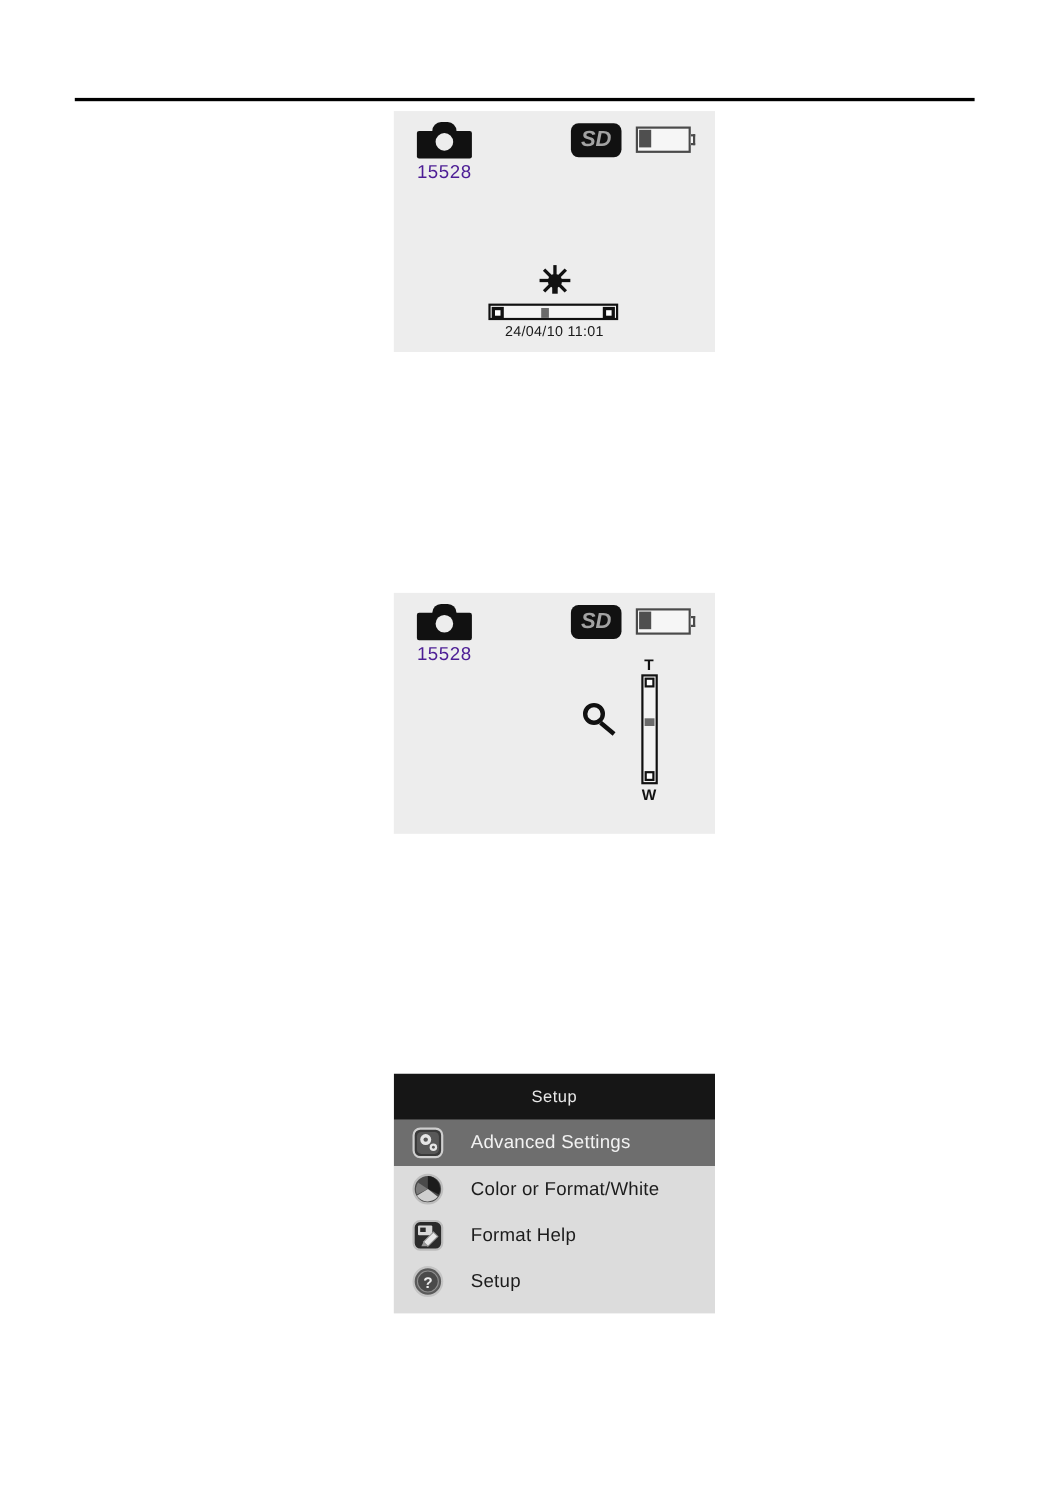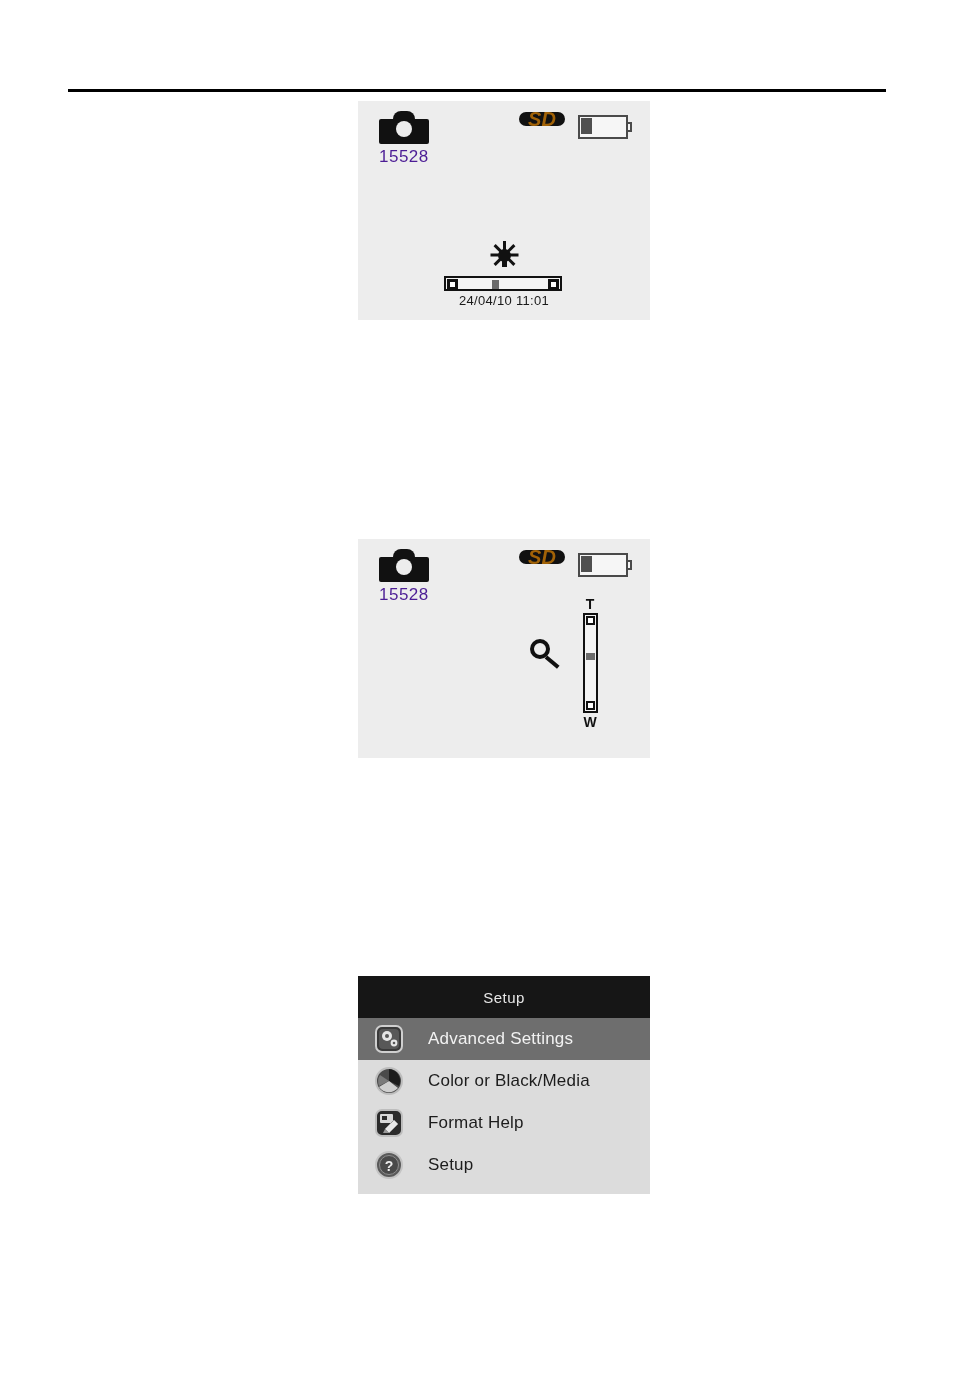--- a/index.html
+++ b/index.html
@@ -79,24 +79,24 @@
     color: #4c1d95;
     letter-spacing: 0.5px;
   }
 
   
   .sd-badge {
     position: absolute;
     left: 161px;
     top: 11px;
     width: 46px;
-    height: 14px;
+    height: 31px;
     background: #111111;
     border-radius: 7px;
-    color: #a16207;
+    color: #a3a3a3;
     font-size: 20px;
     font-weight: bold;
     font-style: italic;
     letter-spacing: 0px;
     display: flex;
     align-items: center;
     justify-content: center;
   }
 
   
@@ -440,21 +440,21 @@
 
     <li class="menu-item">
       <span class="menu-icon">
         <svg width="30" height="30" viewBox="0 0 30 30">
           <circle cx="15" cy="15" r="13" fill="#4a4a4a" stroke="#bdbdbd" stroke-width="2"></circle>
           <path d="M15 3 A12 12 0 0 1 25 20 L15 15 Z" fill="#1c1c1c"></path>
           <path d="M5 21 L15 15 L24 22 A12 12 0 0 1 5 21 Z" fill="#cfcfcf"></path>
           <path d="M6 9 L15 15 L5 20 A12 12 0 0 1 6 9 Z" fill="#7a7a7a"></path>
         </svg>
       </span>
-      <span class="label">Color or Black/Media</span>
+      <span class="label">Color or Format/White</span>
     </li>
 
     <li class="menu-item">
       <span class="menu-icon">
         <svg width="30" height="30" viewBox="0 0 30 30">
           <rect x="2" y="2" width="26" height="26" rx="6" fill="#2b2b2b" stroke="#bdbdbd" stroke-width="2"></rect>
           <rect x="6" y="6" width="13" height="9" rx="1" fill="#d8d8d8"></rect>
           <rect x="8" y="8" width="5" height="4" fill="#2b2b2b"></rect>
           <path d="M11 21 L20 12 L24 16 L15 25 Z" fill="#e8e8e8" stroke="#9a9a9a" stroke-width="1"></path>
           <path d="M11 21 L15 25 L9 25 Z" fill="#9a9a9a"></path>

